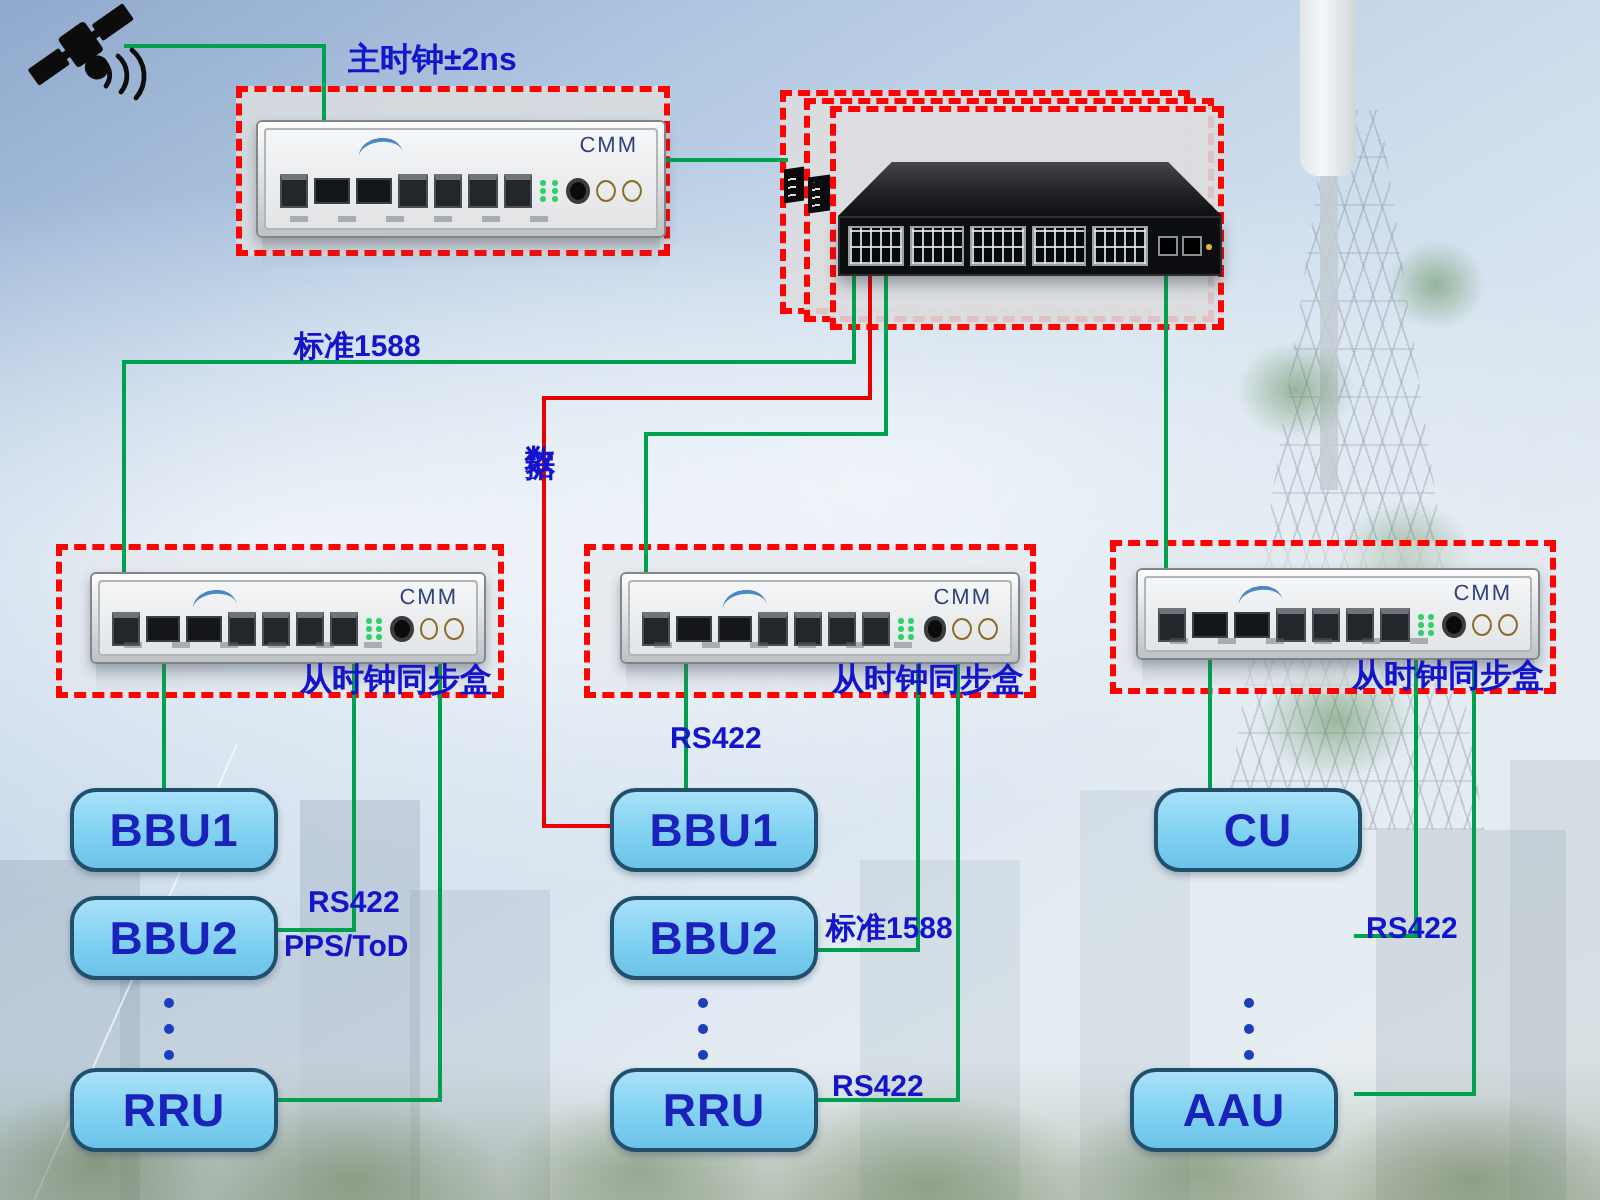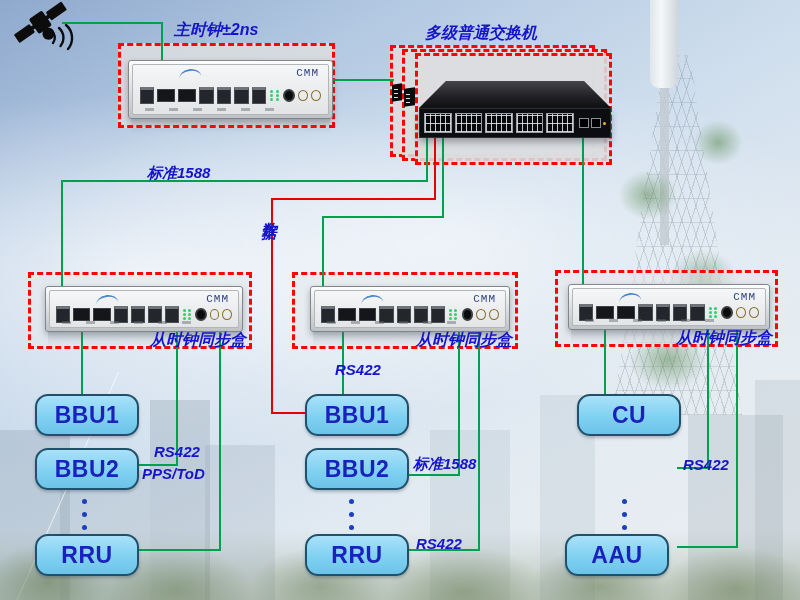--- a/index.html
+++ b/index.html
@@ -39,21 +39,21 @@
   .frame{position:absolute;border:3px dashed #ff0202;z-index:10;}
   .fill-grey{background:rgba(219,221,223,.88);}
   .fill-soft{background:rgba(228,232,235,.55);}
 
   
   .ln{position:absolute;z-index:20;}
   .g{background:#00A14E;}
   .r{background:#E60000;}
 
   
-  .lbl{position:absolute;z-index:40;color:#1414CC;font-weight:700;white-space:nowrap;font-style:italic;}
+  .lbl{position:absolute;z-index:40;color:#1414CC;font-weight:700;white-space:nowrap;}
   .lbl-sec{font-size:16px;}
   .lbl-line{font-size:15px;}
   .lbl-center{text-align:right;}
   .vtext{writing-mode:vertical-rl;letter-spacing:3px;}
 
   
   .device{position:absolute;z-index:30;border:1px solid #83878b;border-radius:3px;
     background:linear-gradient(#fdfdfd,#dadcde 55%,#bfc2c5);
     box-shadow:0 3px 6px rgba(50,60,72,.35);}
   .device::after{content:'';position:absolute;left:2px;right:2px;top:100%;height:16px;
@@ -62,21 +62,21 @@
     background:linear-gradient(#f5f6f7,#e2e4e6);display:flex;align-items:center;gap:3px;}
   .face::after{content:'';position:absolute;bottom:3px;left:12px;right:40px;height:3px;
     background:repeating-linear-gradient(90deg,rgba(96,102,108,.45) 0 9px,transparent 9px 24px);}
   .rj{width:14px;height:13px;background:#23262b;border:1px solid #4a4e54;border-top:3px solid #70747a;}
   .sfp{width:18px;height:11px;background:#14161a;border:1px solid #3c4046;}
   .ledgrid{width:12px;height:13px;display:grid;grid-template-columns:1fr 1fr;align-content:space-evenly;justify-items:center;}
   .ledgrid i{width:3px;height:3px;border-radius:50%;background:#2fd06a;}
   .pwr{width:9px;height:9px;border-radius:50%;background:#0b0b0b;border:2px solid #3a3d40;}
   .sma{width:9px;height:9px;border-radius:50%;border:1px solid #8a6d2a;
     background:radial-gradient(circle at 35% 35%,#ecd globalized,#e9d28c,#b69038);}
-  .cmm{position:absolute;top:2px;right:9px;font-family:Liberation Mono, monospace;
+  .cmm{position:absolute;top:2px;right:9px;font-family:Liberation Sans, sans-serif;
     font-size:11px;letter-spacing:1px;color:#31427e;margin-left:32px;}
   .logo{position:absolute;top:4px;left:46px;width:22px;height:8px;
     border-top:2px solid #4a86c8;border-radius:100% 100% 0 0/170% 170% 0 0;transform:rotate(-7deg);}
   .m-face{padding:12px 7px 0 7px;}
   .s-face{padding:10px 6px 0 6px;}
 
   
   #switch-img{position:absolute;left:419px;top:81px;width:192px;height:59px;z-index:30;}
   #sw-top{position:absolute;left:0;top:0;width:192px;height:27px;
     clip-path:polygon(14% 0,86% 0,100% 100%,0 100%);
@@ -310,21 +310,20 @@
           <i></i>
         </span>
       <span class="pwr"></span>
       <span class="sma"></span>
       <span class="sma"></span>
       <span class="cmm">CMM</span>
     </div>
   </div>
 
   <div class="lbl lbl-sec" style="left:174px;top:20px;">主时钟±2ns</div>
-  <div class="lbl lbl-sec" style="left:425px;top:23px;">多级普通交换机</div>
   <div class="lbl lbl-sec lbl-center" style="left:28px;top:330px;width:218px;">从时钟同步盒</div>
   <div class="lbl lbl-sec lbl-center" style="left:292px;top:330px;width:220px;">从时钟同步盒</div>
   <div class="lbl lbl-sec lbl-center" style="left:555px;top:328px;width:217px;">从时钟同步盒</div>
 
   <div class="lbl lbl-line" style="left:147px;top:164px;">标准1588</div>
   <div class="lbl lbl-line vtext" style="left:259px;top:210px;">数据</div>
   <div class="lbl lbl-line" style="left:154px;top:443px;">RS422</div>
   <div class="lbl lbl-line" style="left:142px;top:465px;">PPS/ToD</div>
   <div class="lbl lbl-line" style="left:335px;top:361px;">RS422</div>
   <div class="lbl lbl-line" style="left:413px;top:455px;">标准1588</div>

